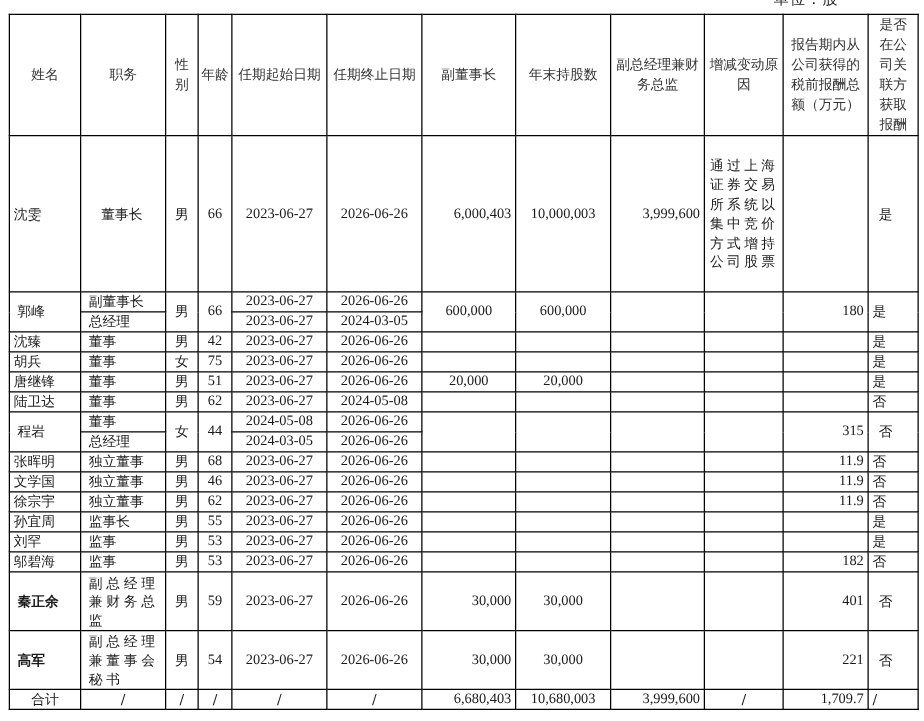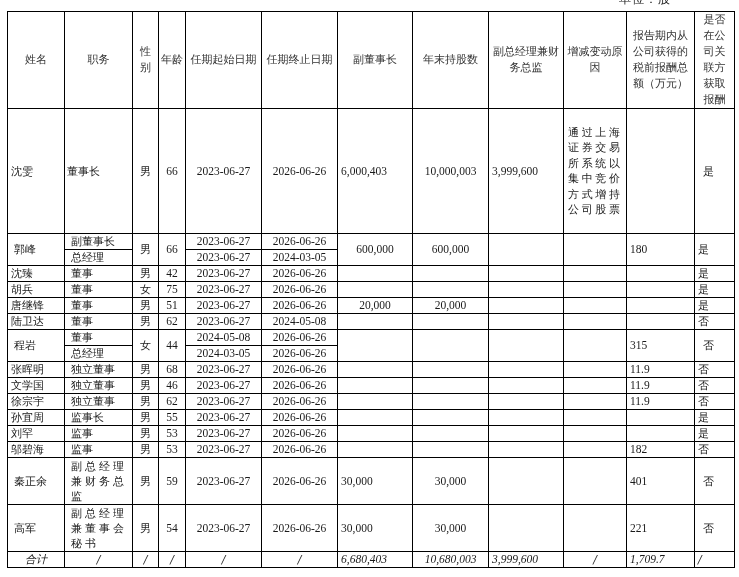--- a/index.html
+++ b/index.html
@@ -6,30 +6,30 @@
   body { width: 739px; height: 577px; overflow: hidden; position: relative;
          font-family: "DejaVu Serif", "Liberation Serif", serif; color: #1a1a1a; }
   .unit { position: absolute; right: 68px; top: -9px; font-size: 12px; letter-spacing: 1px; }
   table { position: absolute; left: 7px; top: 11px; border-collapse: collapse; table-layout: fixed; }
   td, th { border: 1px solid #000; font-size: 11px; font-weight: normal; padding: 0 3px;
            line-height: 15px; overflow: hidden; }
   th { text-align: center; vertical-align: middle; color: #333; line-height: 16px; }
   td { vertical-align: middle; }
   .c { text-align: center; }
   .l { text-align: left; }
-  .r { text-align: left; }
+  .r { text-align: right; }
   .num { font-family: "Liberation Serif", serif; font-size: 11.5px; }
   .narrow-head { padding: 0 2px; }
   .reason { text-align: justify; text-align-last: justify; letter-spacing: 2px; line-height: 15.5px; padding: 0 4px; }
   .wrap-role { letter-spacing: 3px; line-height: 15px; margin-left: 48px; }
   .h-tall { height: 93px; }
   .h-big { height: 124px; margin-top: 45px; }
   .h-16 { height: 15px; }
-  .h-mid { height: 46px; }
-  .tot td { height: 15px; font-style: italic; }
+  .h-mid { height: 46px; font-weight: bold; }
+  .tot td { height: 15px; }
 </style>
 </head>
 <body>
 
 <div class="unit">单位：股</div>
 
 <table>
   <colgroup>
     <col style="width:57px">
       <col style="width:68px">
@@ -57,21 +57,21 @@
       <th>副总经理兼财务总监</th>
       <th>增减变动原因</th>
       <th>报告期内从公司获得的税前报酬总额（万元）</th>
       <th class="narrow-head" style="padding:0 6px;">是否在公司关联方获取报酬</th>
     </tr>
   </thead>
   <tbody>
 
     <tr>
       <td class="l h-big">沈雯</td>
-      <td class="l" style="padding-left:2px">董事长</td>
+      <td class="l" style="padding-left:16px">董事长</td>
       <td class="c">男</td>
       <td class="c num">66</td>
       <td class="c num">2023-06-27</td>
       <td class="c num">2026-06-26</td>
       <td class="r num">6,000,403</td>
       <td class="c num">10,000,003</td>
       <td class="r num">3,999,600</td>
       <td class="reason">通过上海证券交易所系统以集中竞价方式增持公司股票</td>
       <td class="r num"></td>
       <td class="l" style="padding-left:8px">是</td>

